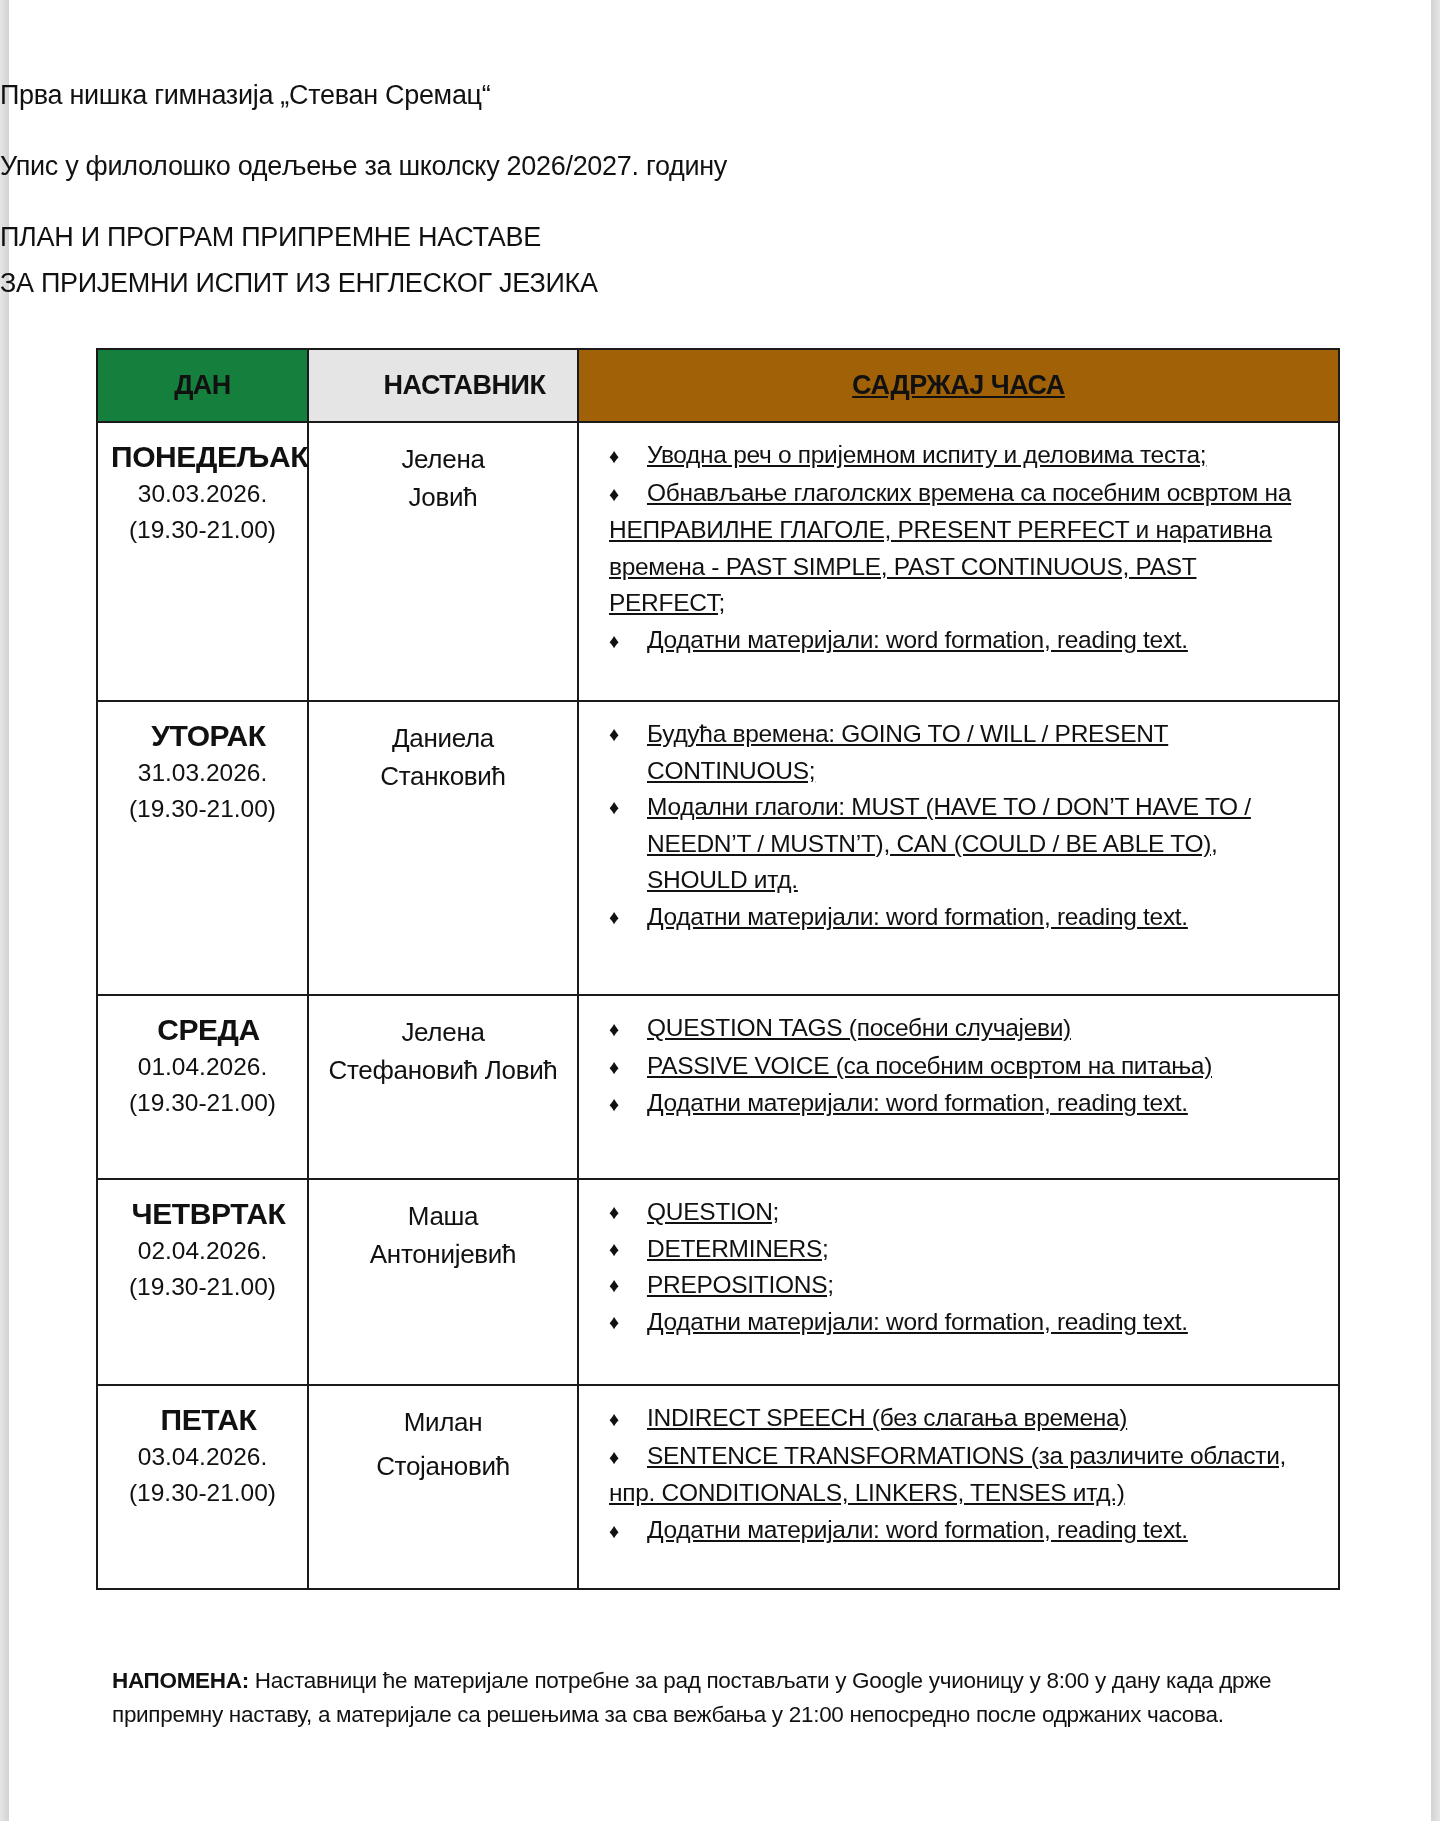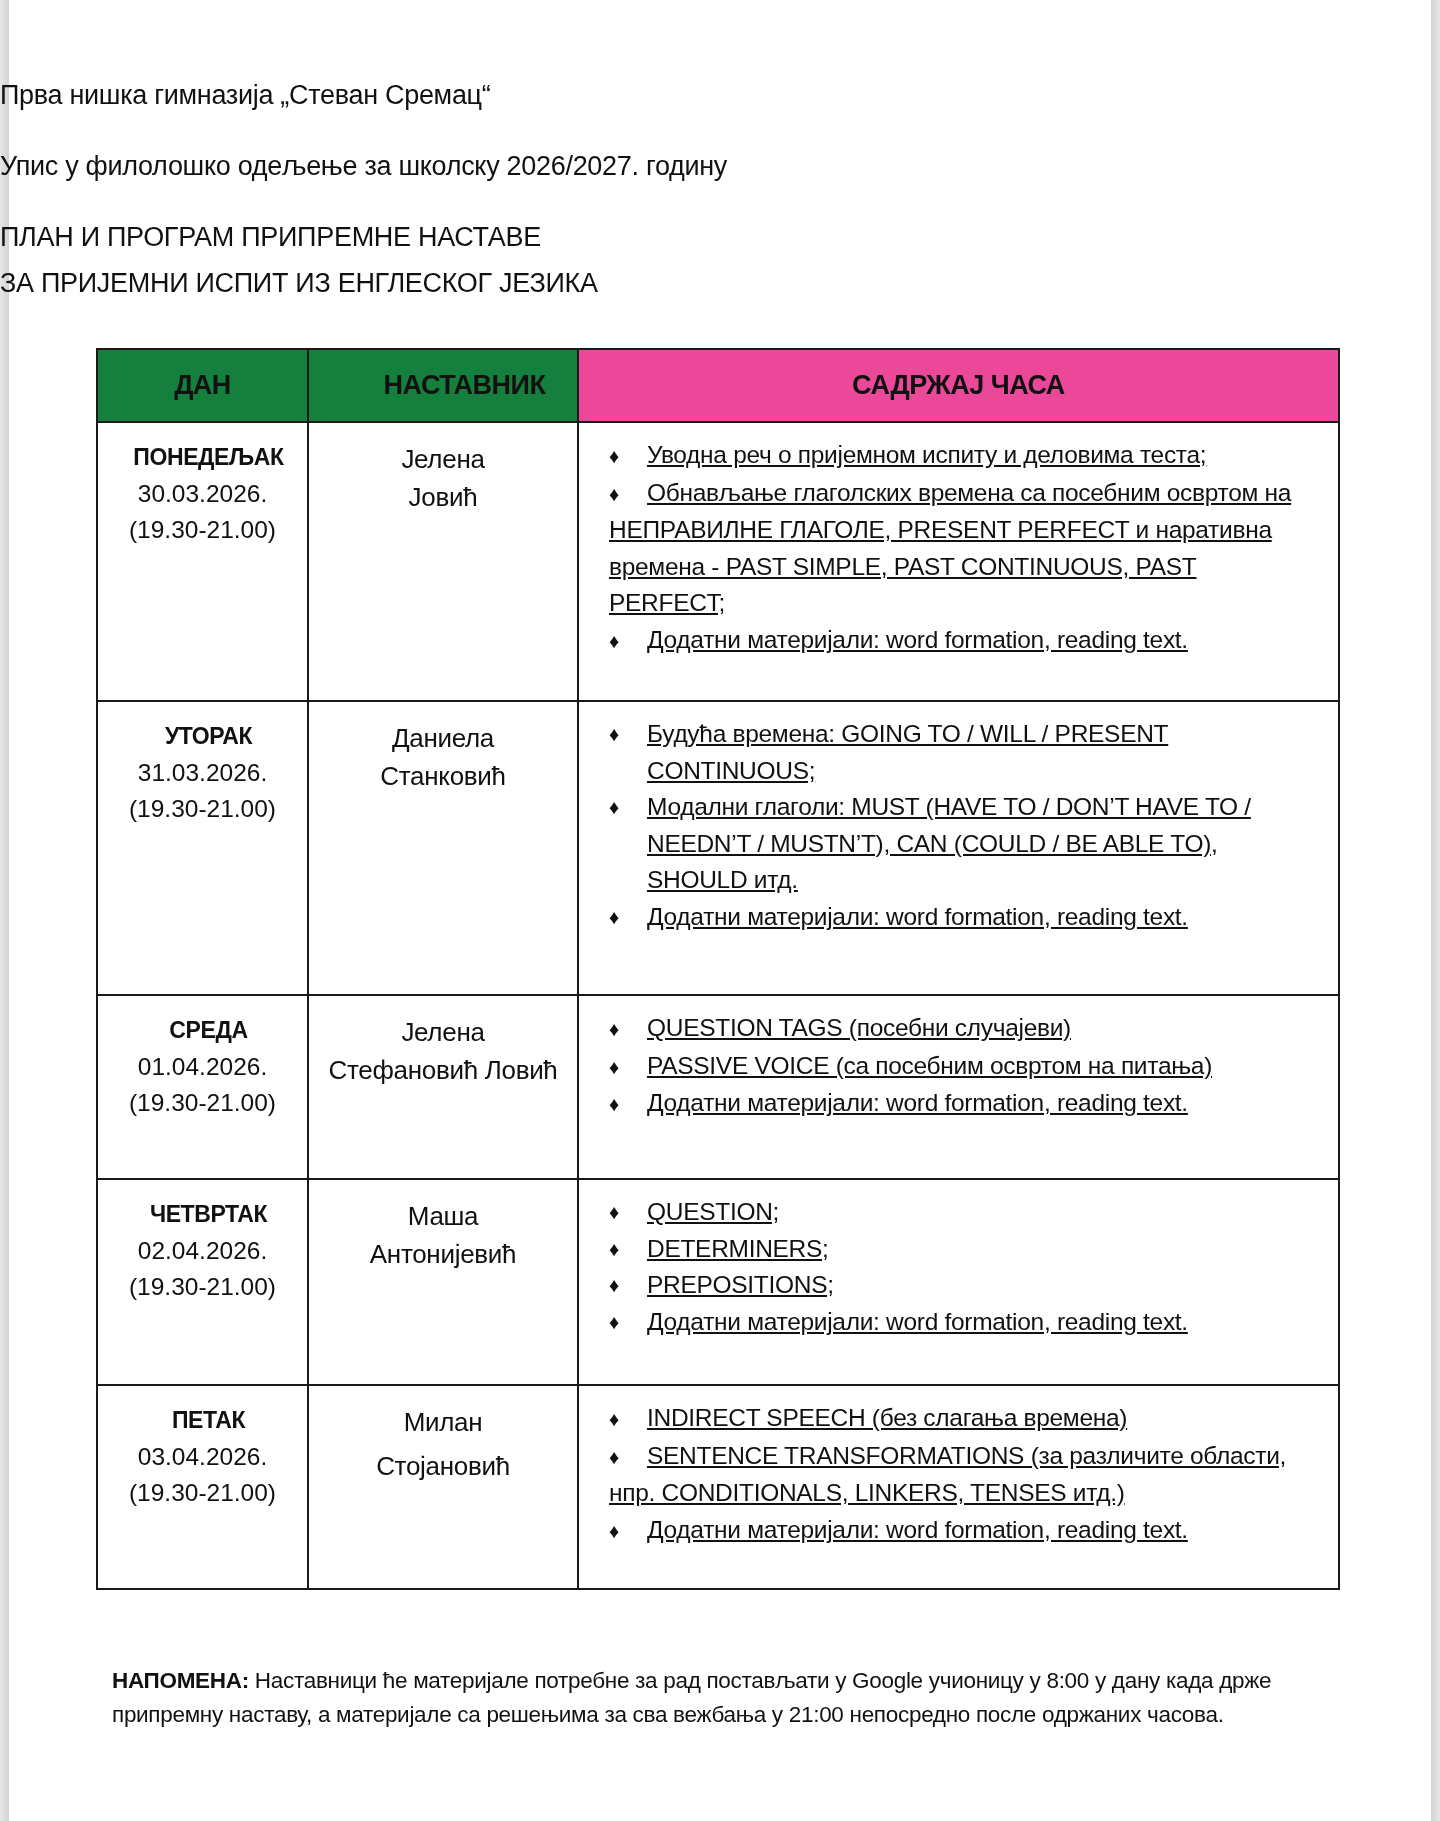--- a/index.html
+++ b/index.html
@@ -29,21 +29,21 @@
   table.schedule td, table.schedule th {
     border: 2.5px solid #1a1a1a; vertical-align: top;
   }
   table.schedule th {
     background: #dce3f0; height: 69px; font-size: 27px; font-weight: bold;
     text-align: center; vertical-align: middle; letter-spacing: -0.5px;
   }
   col.c1 { width: 211px; } col.c2 { width: 270px; } col.c3 { width: 761px; }
 
   .day-cell { text-align: center; font-size: 24.5px; line-height: 36.5px; padding-top: 16px; }
-  .day-name { font-weight: bold; font-size: 23px; letter-spacing: -0.4px; margin-left: 12px; }
+  .day-name { font-weight: bold; font-size: 30px; letter-spacing: -0.4px; margin-left: 12px; }
   .teacher-cell { text-align: center; font-size: 26px; line-height: 37.5px; padding-top: 18px; letter-spacing: -0.3px; }
   .content-cell { font-size: 24.5px; line-height: 36.5px; padding: 14px 20px 0 30px; letter-spacing: -0.3px; text-decoration: underline; }
   .bullet-line { position: relative; }
   .bullet-line.hanging { padding-left: 38px; }
   .bullet-line.inline-wrap { text-indent: 0; }
   .diamond { display: inline-block; width: 38px; font-size: 20px; }
   .hanging .diamond { position: absolute; left: 0; top: 0; }
 
   #r1 { height: 279px; }
   #r2 { height: 294px; }
@@ -70,22 +70,22 @@
 
 <table class="schedule">
   <colgroup>
       <col class="c1">
       <col class="c2">
       <col class="c3">
     </colgroup>
   <thead>
     <tr>
       <th style="background: #15803d;">ДАН</th>
-      <th style="background: #15803d; padding-left: 44px;">НАСТАВНИК</th>
-      <th style="background: #ec4899;">САДРЖАЈ ЧАСА</th>
+      <th style="background: #e5e5e5; padding-left: 44px;">НАСТАВНИК</th>
+      <th style="background: #a16207; text-decoration: underline;">САДРЖАЈ ЧАСА</th>
     </tr>
   </thead>
   <tbody id="tbody">
       <tr id="r1">
         <td class="day-cell">
           <div class="day-name">ПОНЕДЕЉАК</div>
           <div class="date">30.03.2026.</div>
           <div class="time">(19.30-21.00)</div>
         </td>
         <td class="teacher-cell">

